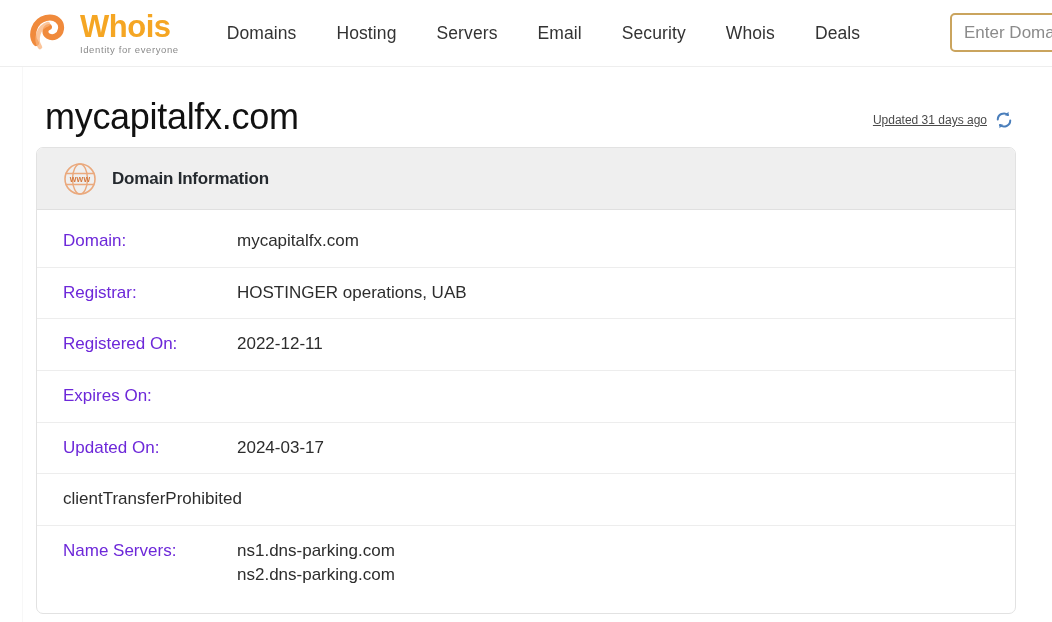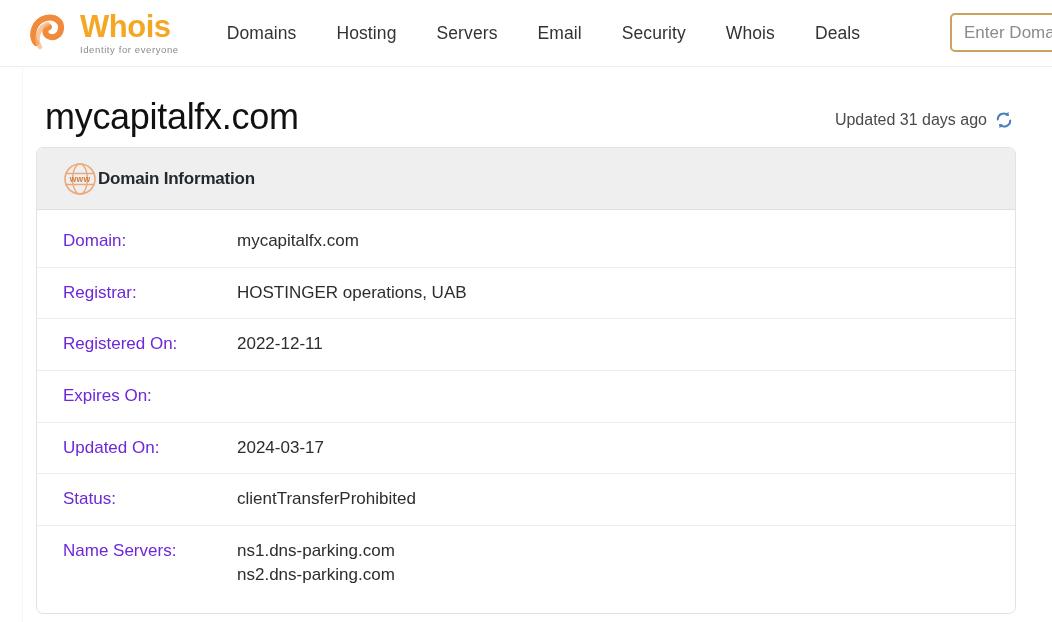--- a/index.html
+++ b/index.html
@@ -117,38 +117,40 @@
     letter-spacing: -0.3px;
     line-height: 1.1;
   }
   .updated {
     display: flex;
     align-items: center;
     gap: 7px;
     padding-bottom: 7px;
   }
   .updated-text {
-    font-size: 16px;
+    font-size: 12px;
     color: #4a4a4a;
+    text-decoration: underline;
   }
   .refresh-icon { width: 20px; height: 20px; display: block; }
 
   
   .card {
     margin: 10px 0 0 0;
     background: #ffffff;
     border: 1px solid #e2e2e2;
     border-radius: 7px;
     overflow: hidden;
   }
   .card-header {
     background: #efefef;
     border-bottom: 1px solid #e0e0e0;
     display: flex;
     align-items: center;
+    gap: 14px;
     padding: 13px 20px 13px 25px;
     height: 62px;
   }
   .www-icon { width: 36px; height: 36px; display: block; flex: 0 0 auto; }
   .card-title {
     font-size: 17px;
     font-weight: bold;
     color: #24292e;
     letter-spacing: -0.2px;
   }
@@ -260,21 +262,20 @@
         <div class="info-row">
           <div class="info-label">Expires On:</div>
         </div>
 
         <div class="info-row">
           <div class="info-label">Updated On:</div>
           <div class="info-value">2024-03-17</div>
         </div>
 
         <div class="info-row">
-          <div class="info-label">Status:</div>
           <div class="info-value">clientTransferProhibited</div>
         </div>
 
         <div class="info-row">
           <div class="info-label">Name Servers:</div>
           <div class="info-value">
             <span class="ns-line">ns1.dns-parking.com</span>
             <span class="ns-line">ns2.dns-parking.com</span>
           </div>
         </div>

